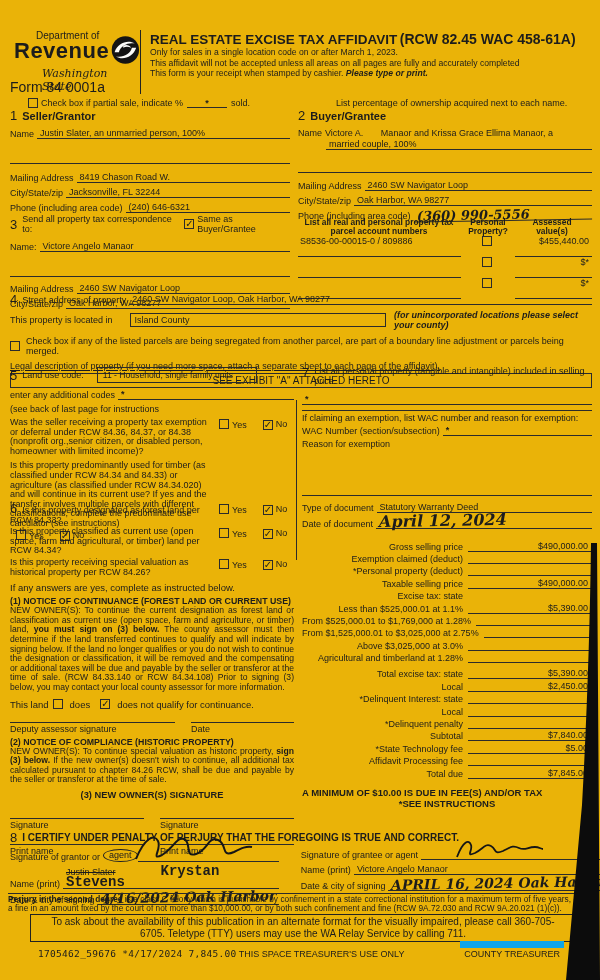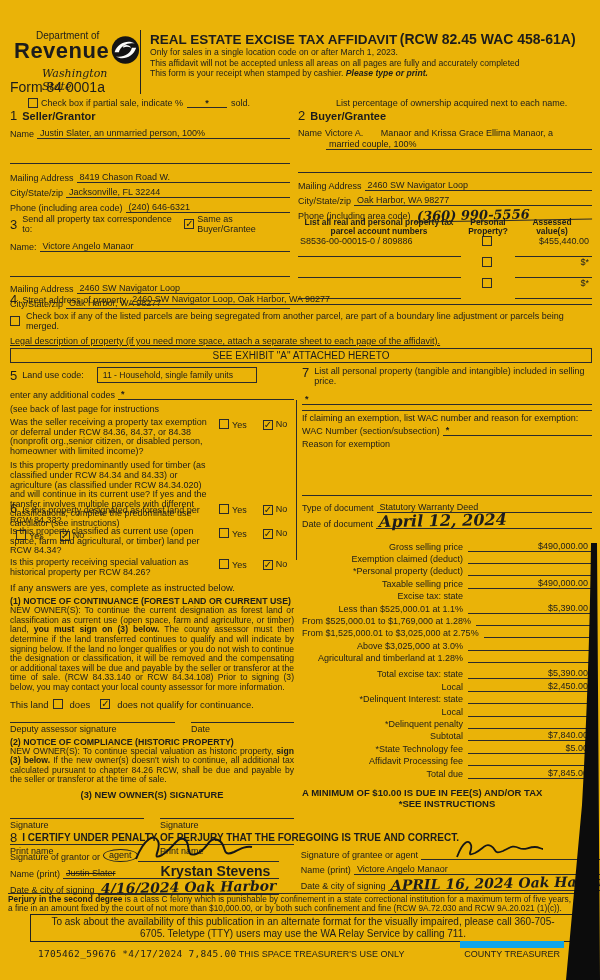--- a/index.html
+++ b/index.html
@@ -10,21 +10,21 @@
   .i{font-style:italic;}
   .row{display:flex;align-items:flex-end;}
   .lbl{white-space:nowrap;padding-right:3px;}
   .line{flex:1;border-bottom:1px solid #2b2b2b;padding:0 3px;min-height:10px;}
   .keep{white-space:pre-wrap;}
   .cb{display:inline-block;width:8px;height:8px;border:1px solid #2b2b2b;font-size:10px;
       line-height:7px;text-align:center;vertical-align:-1px;margin:0 3px 0 0;overflow:visible;}
   .secnum{font-size:13px;margin-right:5px;line-height:11px;}
   .hw{font-family:"DejaVu Serif",serif;font-style:italic;font-weight:bold;font-size:13px;
       white-space:nowrap;transform:rotate(-1deg);display:inline-block;line-height:10px;}
-  .marker{font-family:Liberation Sans, sans-serif;font-weight:bold;font-size:14px;line-height:11px;padding-left:40px;}
+  .marker{font-family:Liberation Mono, monospace;font-weight:bold;font-size:14px;line-height:11px;padding-left:40px;}
   .strike{text-decoration:line-through;}
   .logo-dept{font-size:10px;margin-left:22px;}
   .logo-rev{font-size:22px;font-weight:bold;letter-spacing:.5px;line-height:20px;}
   .logo-wa{font-family:"DejaVu Serif",serif;font-style:italic;font-size:11px;margin-left:28px;}
   .vline{position:absolute;left:140px;top:30px;width:0;height:64px;border-left:1.5px solid #222;}
   .title{font-size:13.5px;font-weight:bold;}
   .titlercw{font-size:14px;font-weight:bold;}
   .sub{font-size:8.6px;line-height:10.5px;}
   .formno{font-size:14px;}
   .usline{display:inline-block;width:40px;border-bottom:1px solid #2b2b2b;text-align:center;
@@ -192,20 +192,25 @@
       <span class="pval">$*</span>
     </div>
   </div>
 
   <div class="abs" style="left:10px;top:290px;width:582px;">
     <div class="fieldrow">
       <span class="secnum">4</span>
       <span class="lbl">Street address of property</span>
       <span class="line">2460 SW Navigator Loop, Oak Harbor, WA 98277</span>
     </div>
+    <div class="fieldrow" style="margin-top:5px;align-items:center;">
+      <span class="lbl">This property is located in</span>
+      <span class="boxed" style="width:300px;padding:1px 4px;margin-left:14px;">Island County</span>
+      <span class="b i" style="margin-left:8px;">(for unincorporated locations please select your county)</span>
+    </div>
     <div class="fieldrow" style="margin-top:6px;align-items:center;">
       <span class="cb" style="margin-right:6px;"></span>
       <span>Check box if any of the listed parcels are being segregated from another parcel, are part of a boundary line adjustment or parcels being merged.</span>
     </div>
     <div style="margin-top:5px;text-decoration:underline;">Legal description of property (if you need more space, attach a separate sheet to each page of the affidavit).</div>
     <div class="boxed" style="margin-top:2px;text-align:center;padding:1px 0;font-size:10px;">SEE EXHIBIT "A" ATTACHED HERETO</div>
   </div>
 
   <div class="abs" style="left:10px;top:367px;width:284px;">
     <div style="display:flex;align-items:center;">

